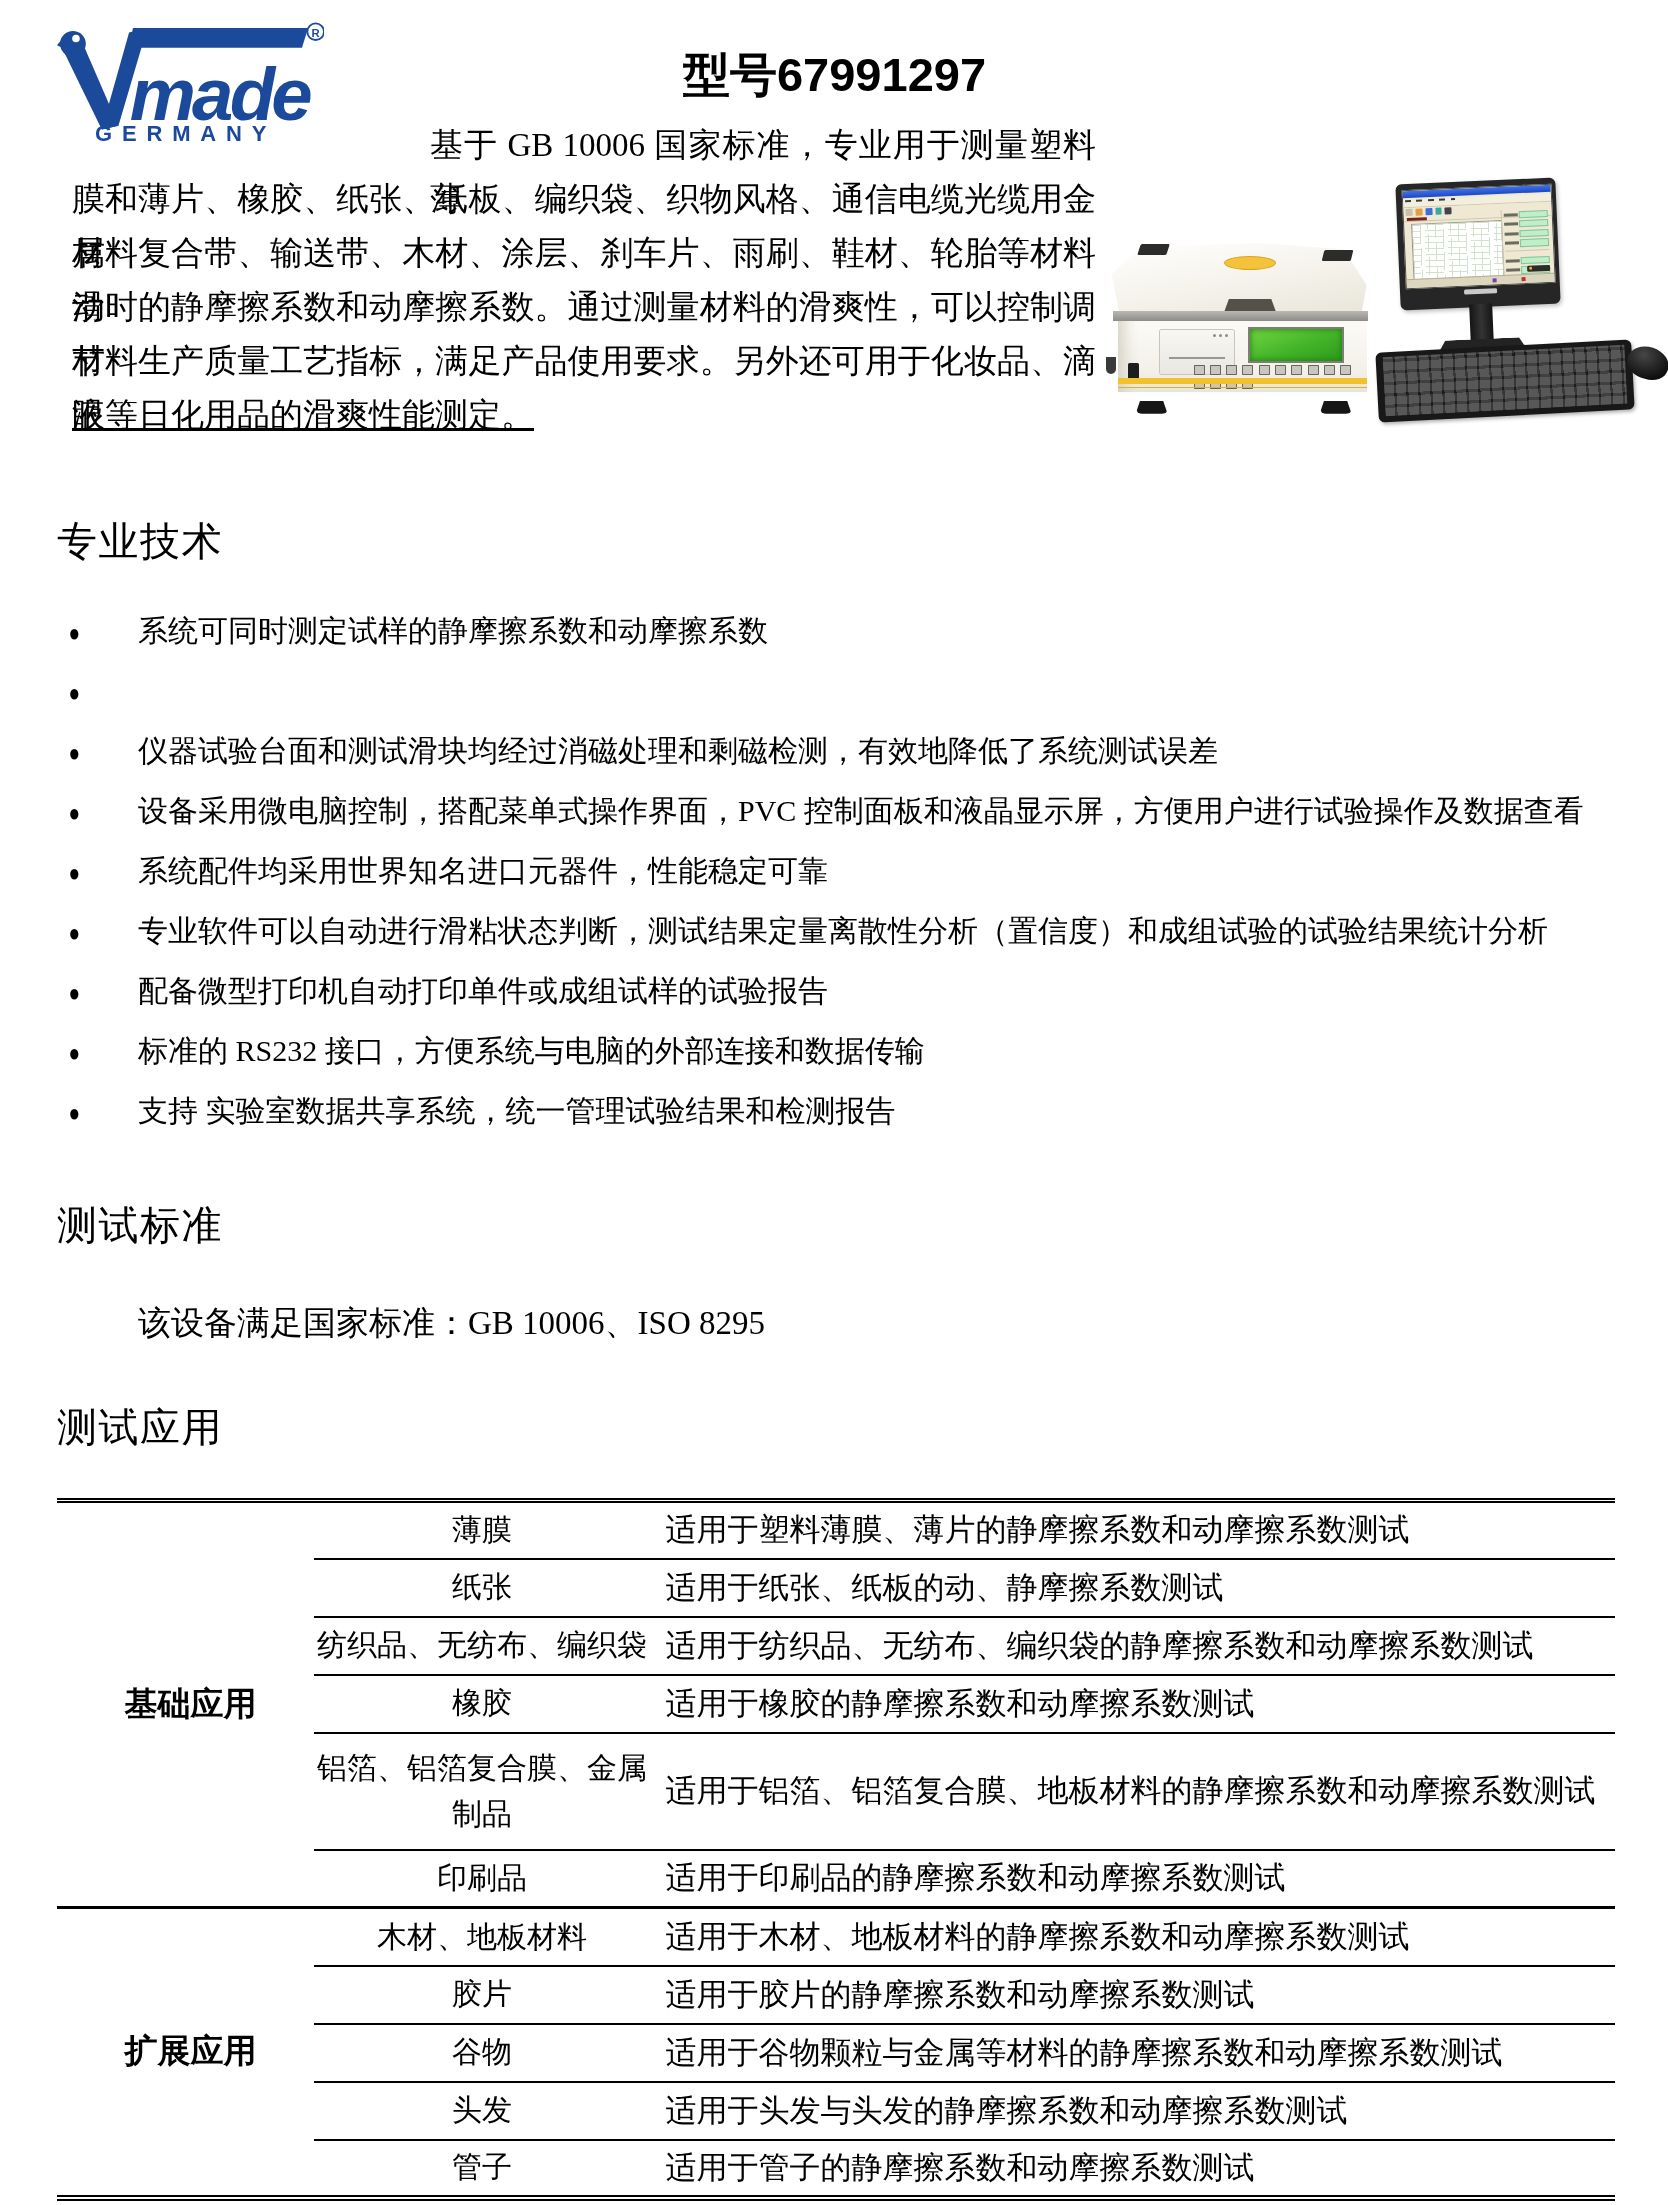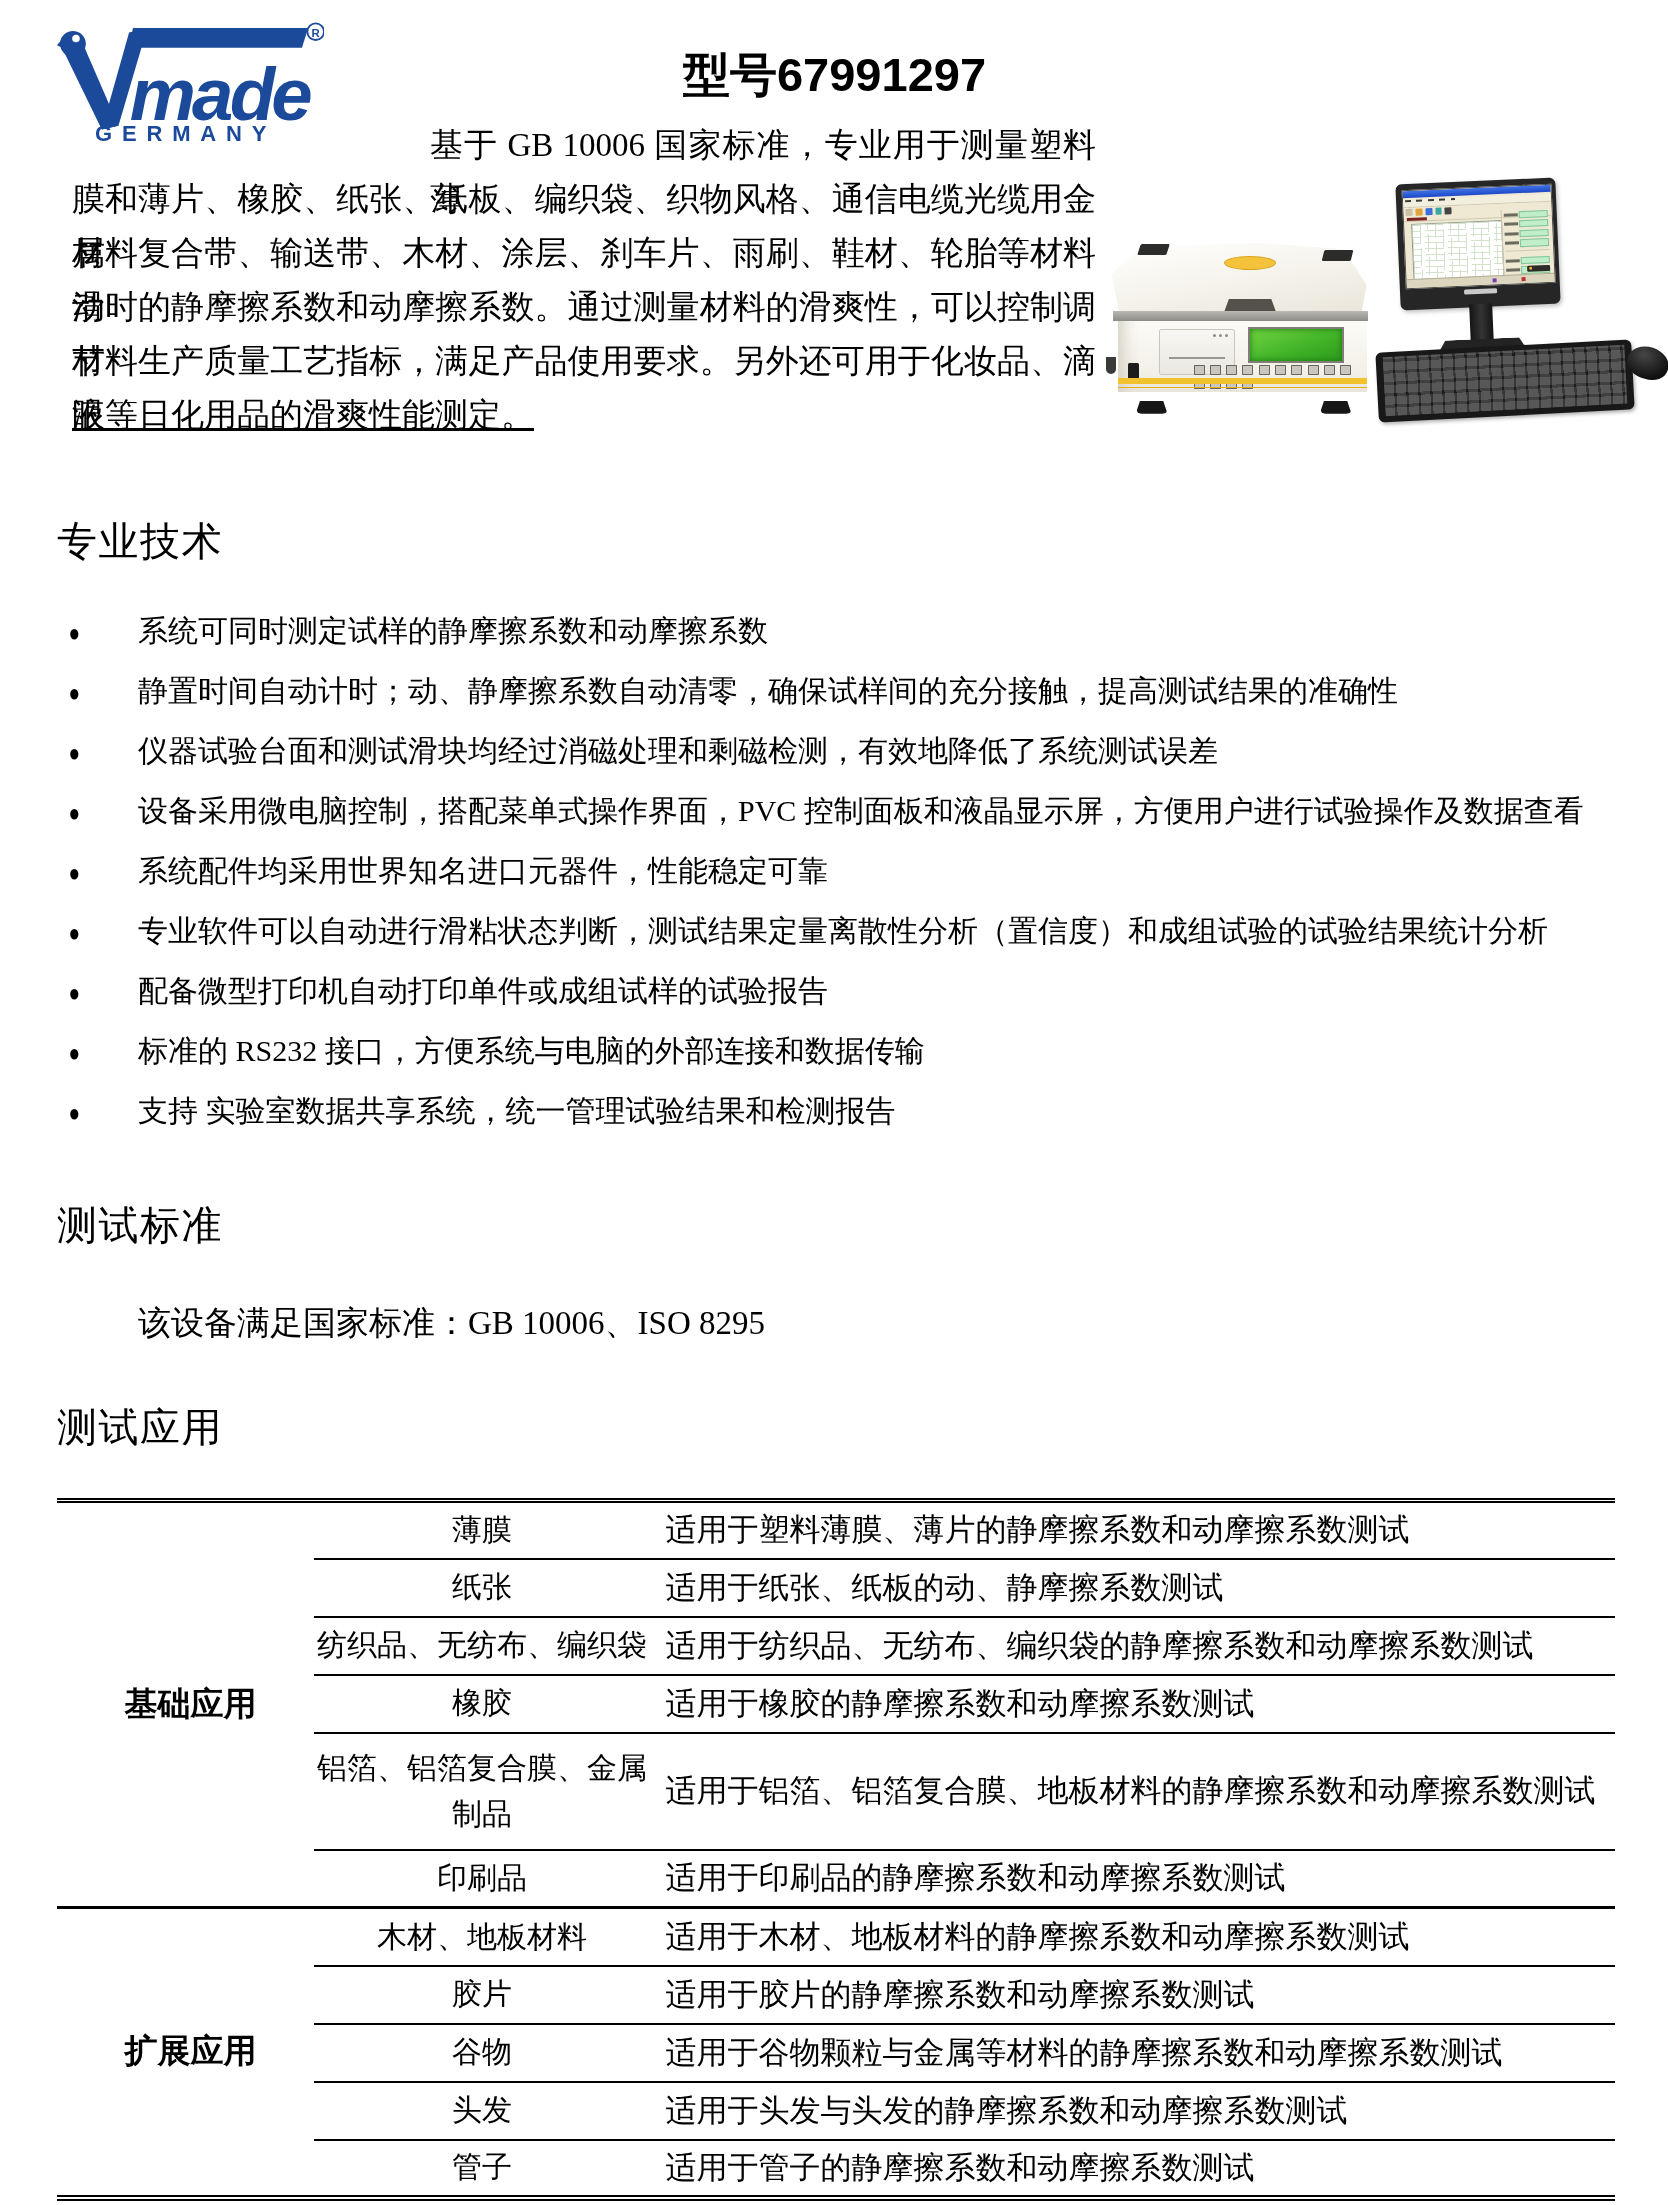--- a/index.html
+++ b/index.html
@@ -233,21 +233,21 @@
 
     <div class="keyboard">
         <div class="keys"></div>
       </div>
     <div class="mouse"></div>
   </div>
 
   <div class="sec-heading h-features">专业技术</div>
   <ul class="features-list">
     <li><span class="bullet">●</span><span>系统可同时测定试样的静摩擦系数和动摩擦系数</span></li>
-    <li><span class="bullet">●</span><span>静置时间自动计时；动、静摩擦系数自动清零，确保试样间的充分接触，提高测试结果的准确性</span></li>
+    <li><span class="bullet">●</span></li>
     <li><span class="bullet">●</span><span>仪器试验台面和测试滑块均经过消磁处理和剩磁检测，有效地降低了系统测试误差</span></li>
     <li><span class="bullet">●</span><span>设备采用微电脑控制，搭配菜单式操作界面，PVC 控制面板和液晶显示屏，方便用户进行试验操作及数据查看</span></li>
     <li><span class="bullet">●</span><span>系统配件均采用世界知名进口元器件，性能稳定可靠</span></li>
     <li><span class="bullet">●</span><span>专业软件可以自动进行滑粘状态判断，测试结果定量离散性分析（置信度）和成组试验的试验结果统计分析</span></li>
     <li><span class="bullet">●</span><span>配备微型打印机自动打印单件或成组试样的试验报告</span></li>
     <li><span class="bullet">●</span><span>标准的 RS232 接口，方便系统与电脑的外部连接和数据传输</span></li>
     <li><span class="bullet">●</span><span>支持 实验室数据共享系统，统一管理试验结果和检测报告</span></li>
   </ul>
 
   <div class="sec-heading h-standards">测试标准</div>

